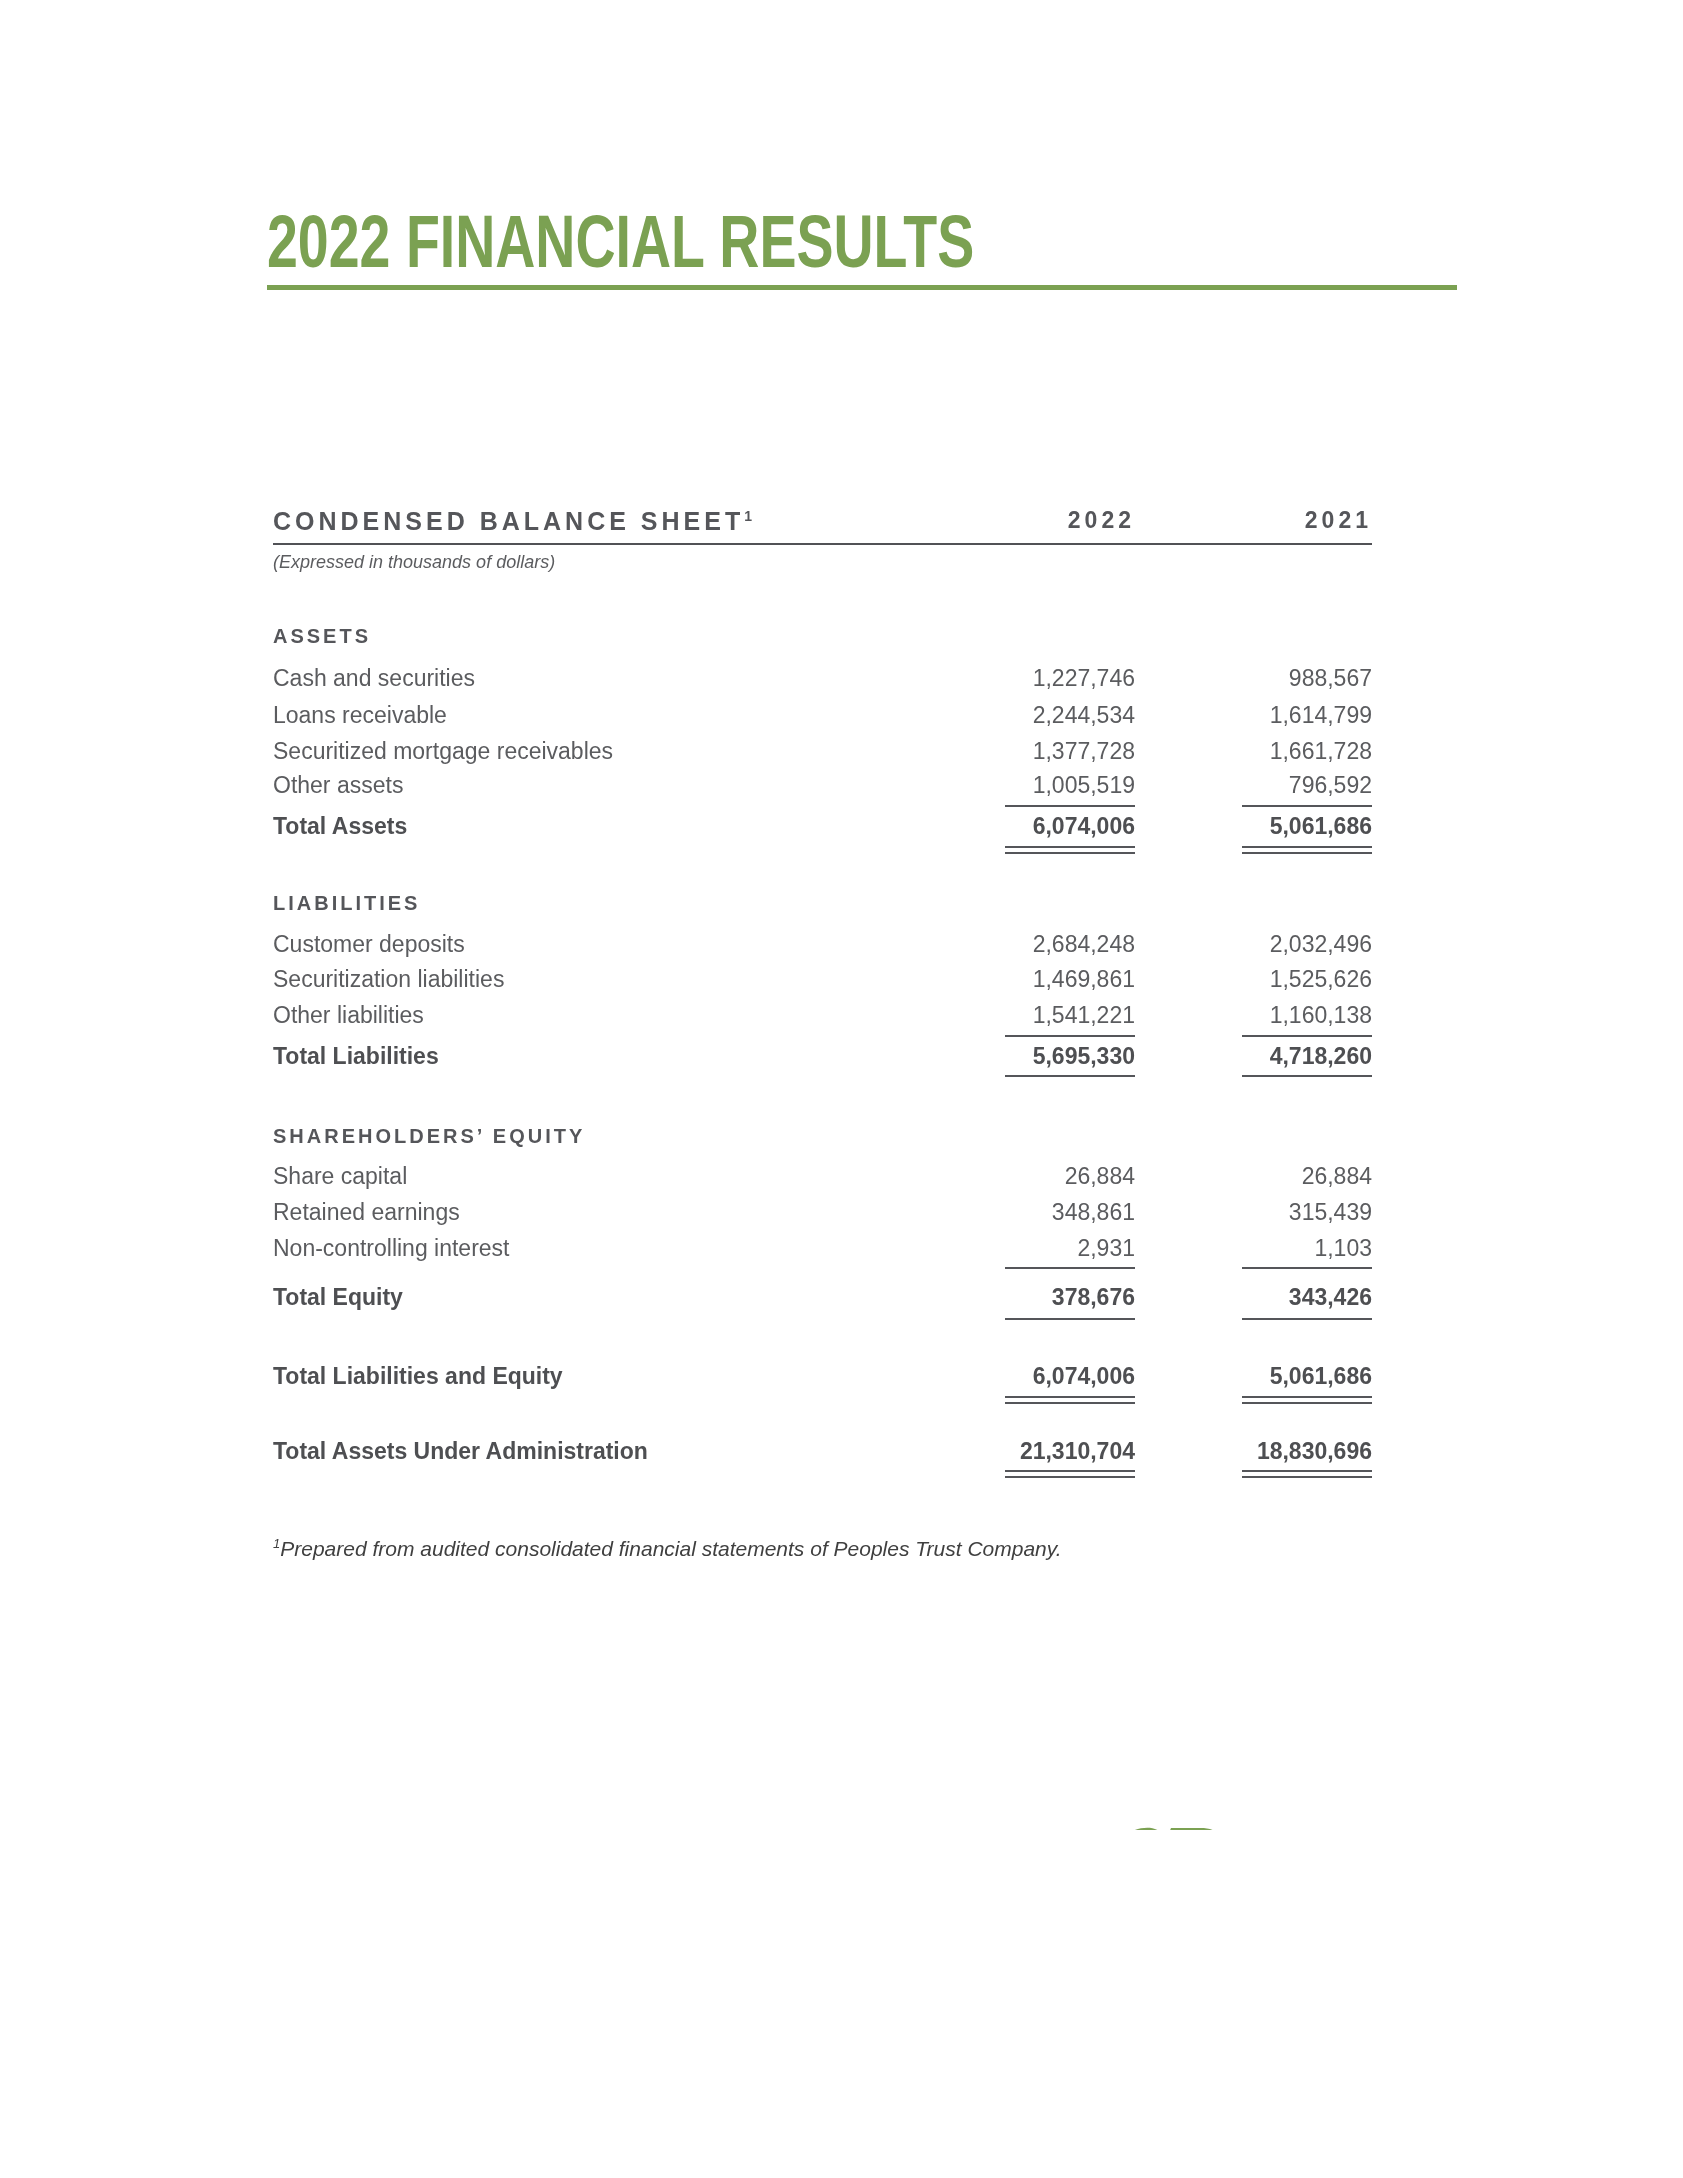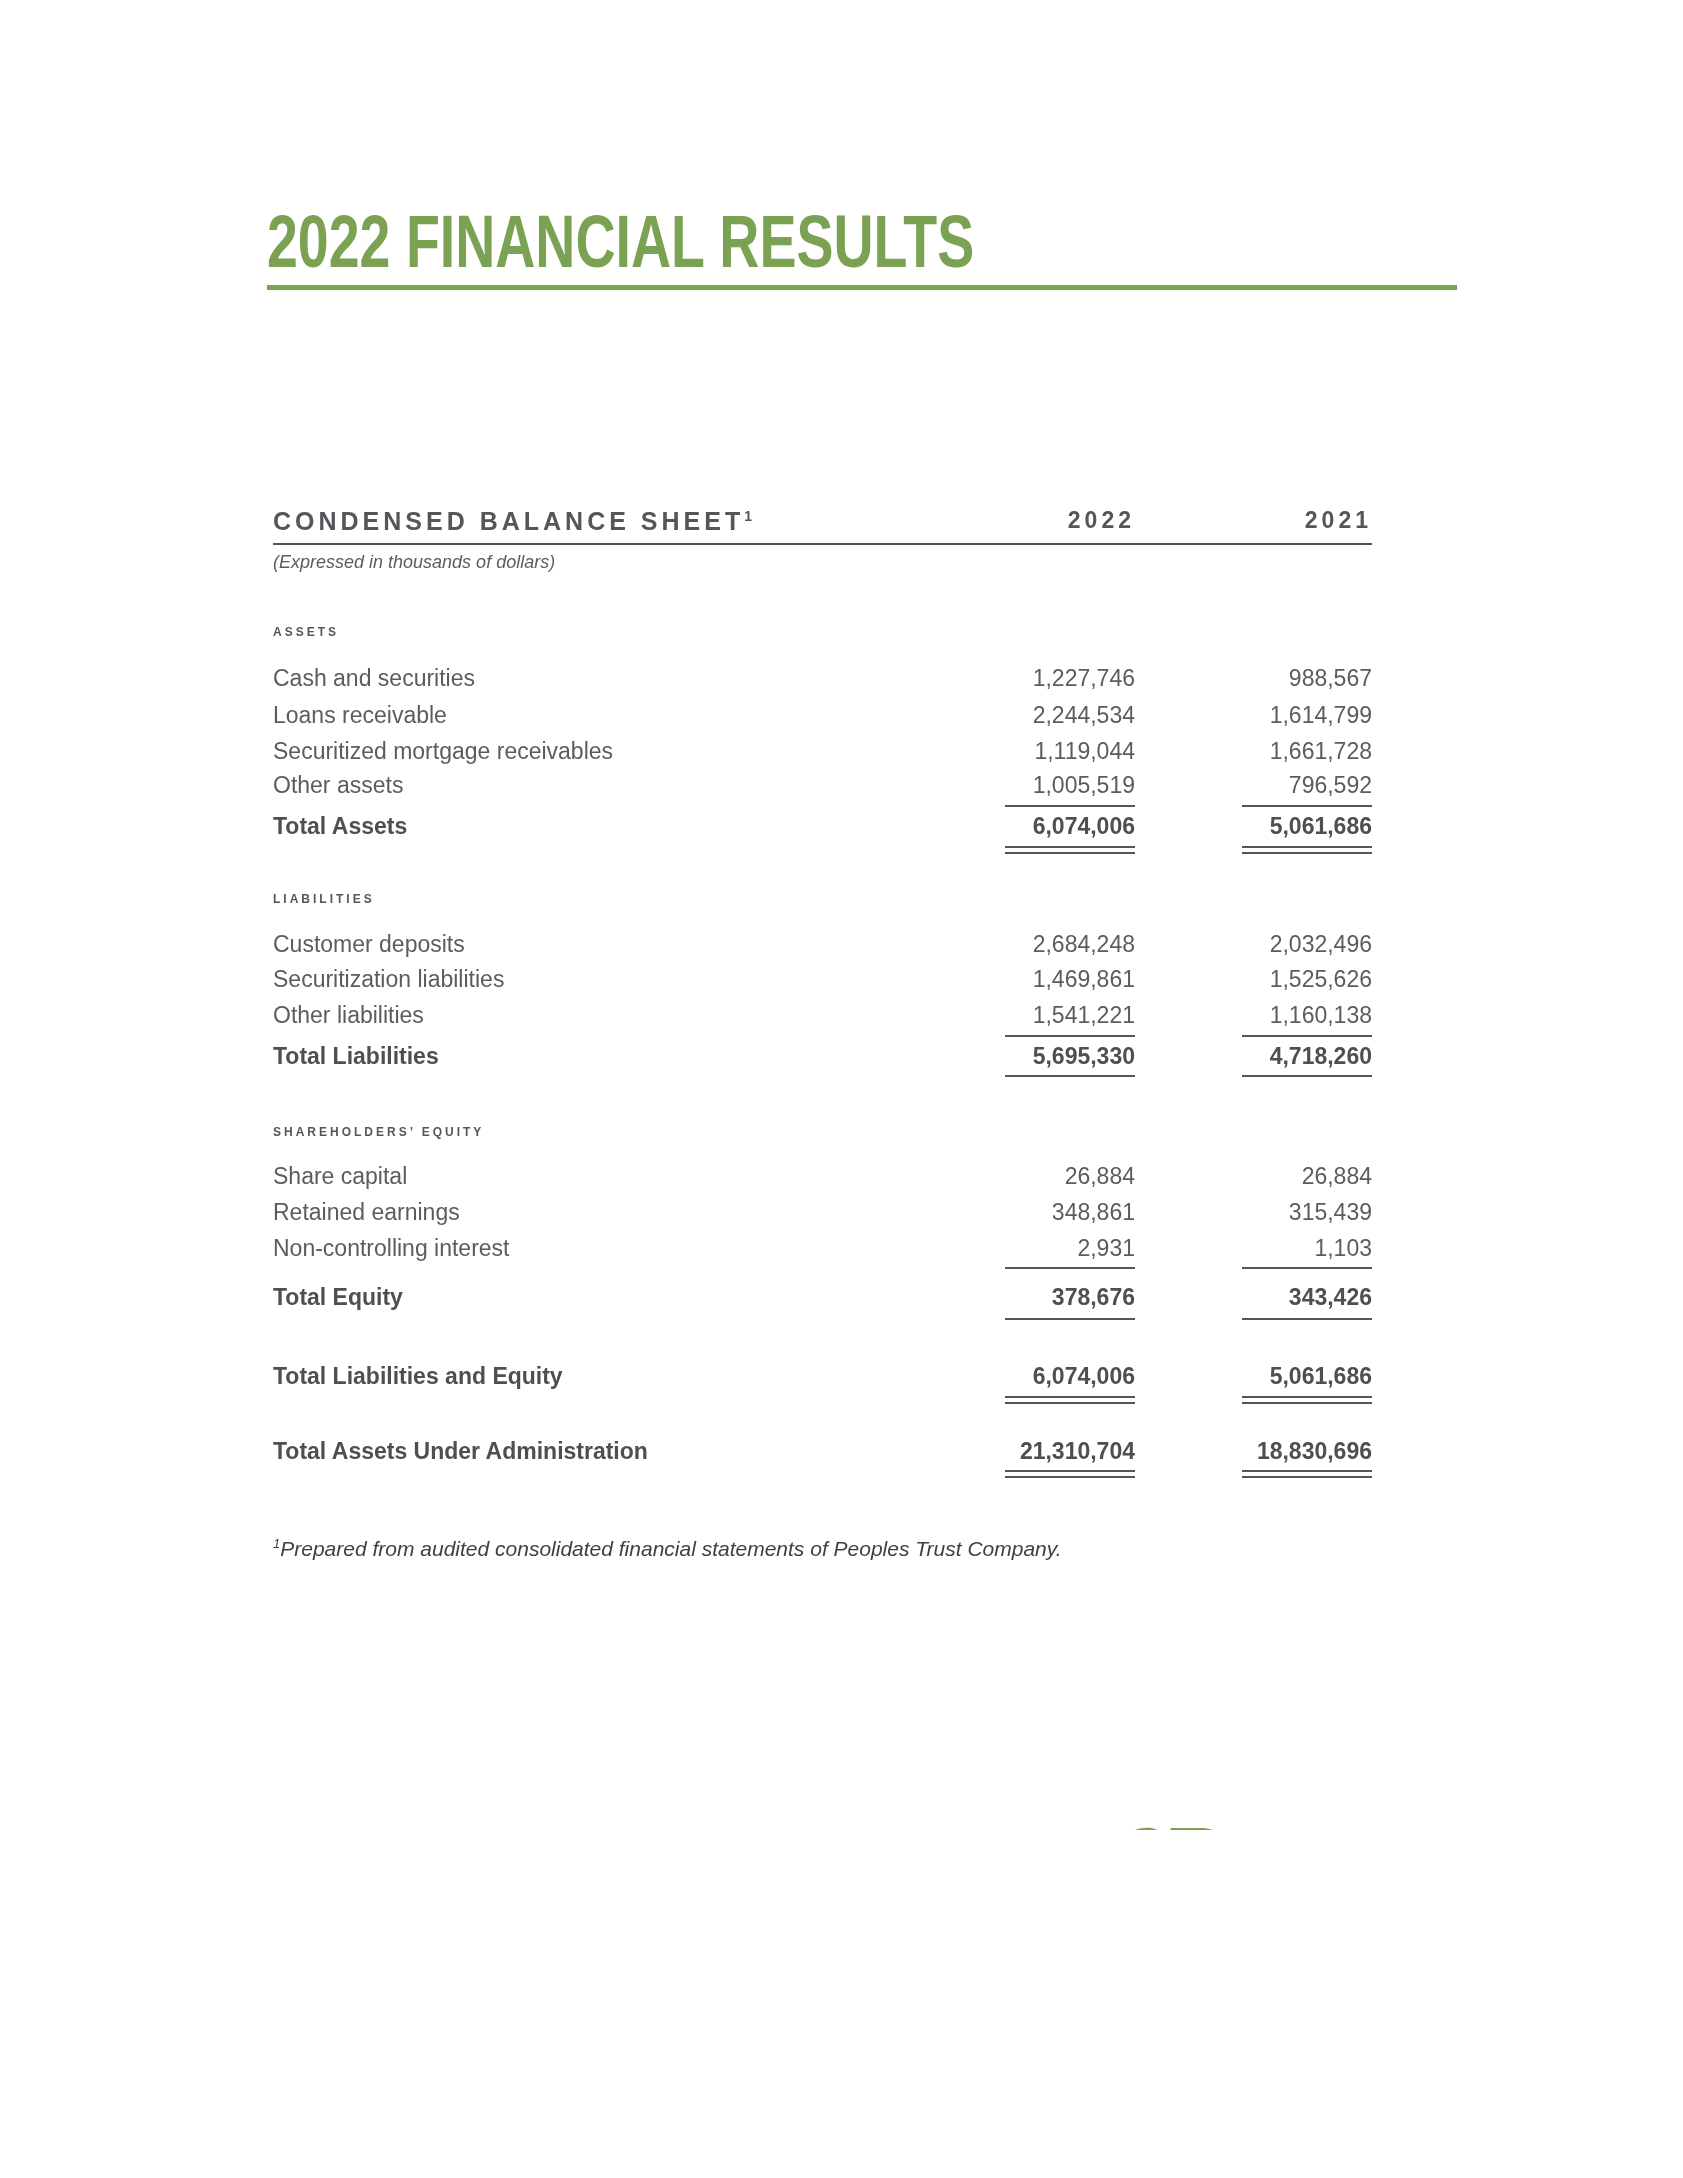--- a/index.html
+++ b/index.html
@@ -35,21 +35,21 @@
   .v2pos { position:absolute; right:0; top:0; text-align:right; }
 
   .hline { position:absolute; top:43px; left:0; width:1099px; height:2px; background:#515256; }
 
   .note {
     position:absolute; top:52px; left:0;
     font-size:18px; font-style:italic; color:#5b5c5f;
   }
 
   .sechead {
-    position:absolute; left:0; font-size:12px; font-weight:bold;
+    position:absolute; left:0; font-size:20px; font-weight:bold;
     color:#55565a; letter-spacing:3px; white-space:nowrap;
   }
 
   .row { position:absolute; left:0; width:100%; height:28px; font-size:23px; color:#5b5c5f; }
   .row .lbl { position:absolute; left:0; top:0; white-space:nowrap; }
   .row .val { white-space:nowrap; }
   .row.bold { font-weight:bold; color:#4e4f52; }
 
   .nrule { position:absolute; width:130px; height:2px; background:#55565a; }
   .drule {
@@ -106,21 +106,21 @@
       <span class="val v1pos">1,227,746</span>
       <span class="val v2pos">988,567</span>
     </div>
     <div class="row" style="top:202px">
       <span class="lbl">Loans receivable</span>
       <span class="val v1pos">2,244,534</span>
       <span class="val v2pos">1,614,799</span>
     </div>
     <div class="row" style="top:238px">
       <span class="lbl">Securitized mortgage receivables</span>
-      <span class="val v1pos">1,119,044</span>
+      <span class="val v1pos">1,377,728</span>
       <span class="val v2pos">1,661,728</span>
     </div>
     <div class="row" style="top:272px">
       <span class="lbl">Other assets</span>
       <span class="val v1pos">1,005,519</span>
       <span class="val v2pos">796,592</span>
     </div>
     <div class="nrule" style="top:305px; right:237px"></div>
     <div class="nrule" style="top:305px; right:0"></div>
     <div class="row bold" style="top:313px">

